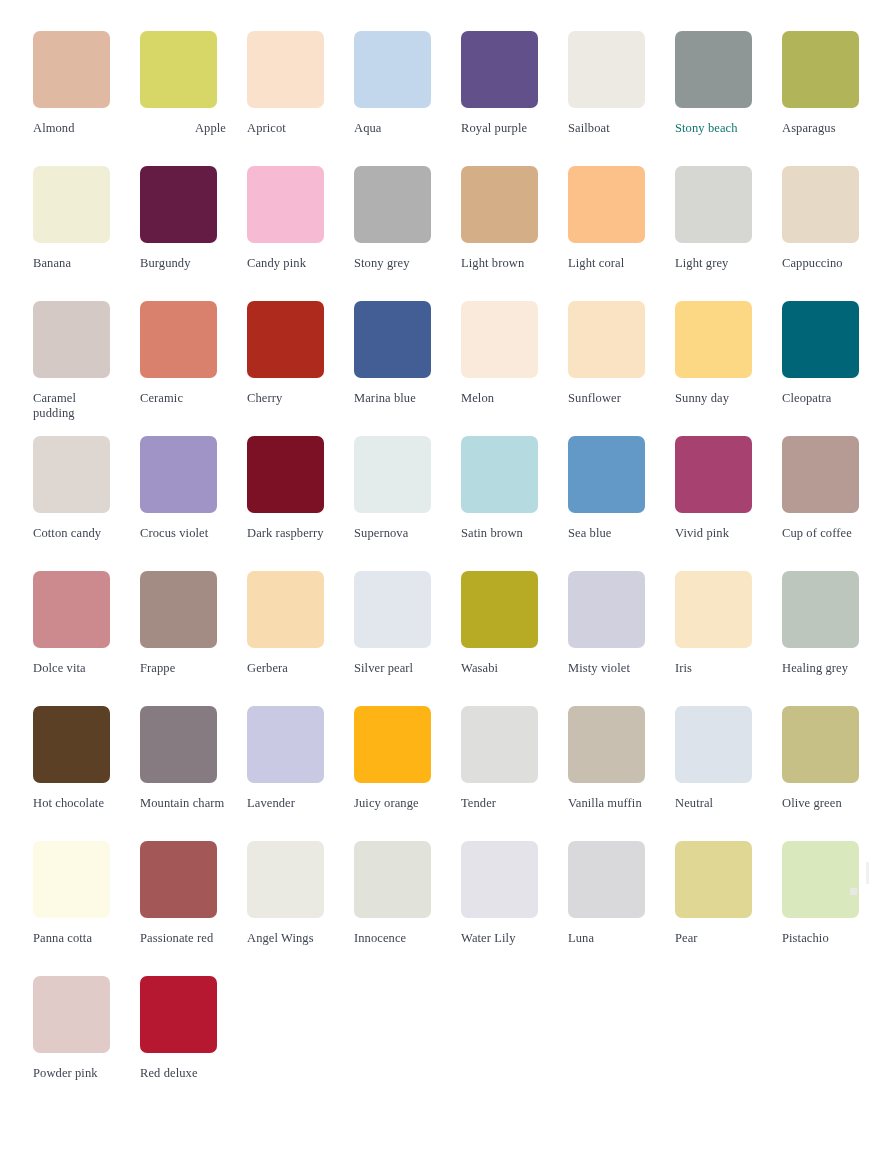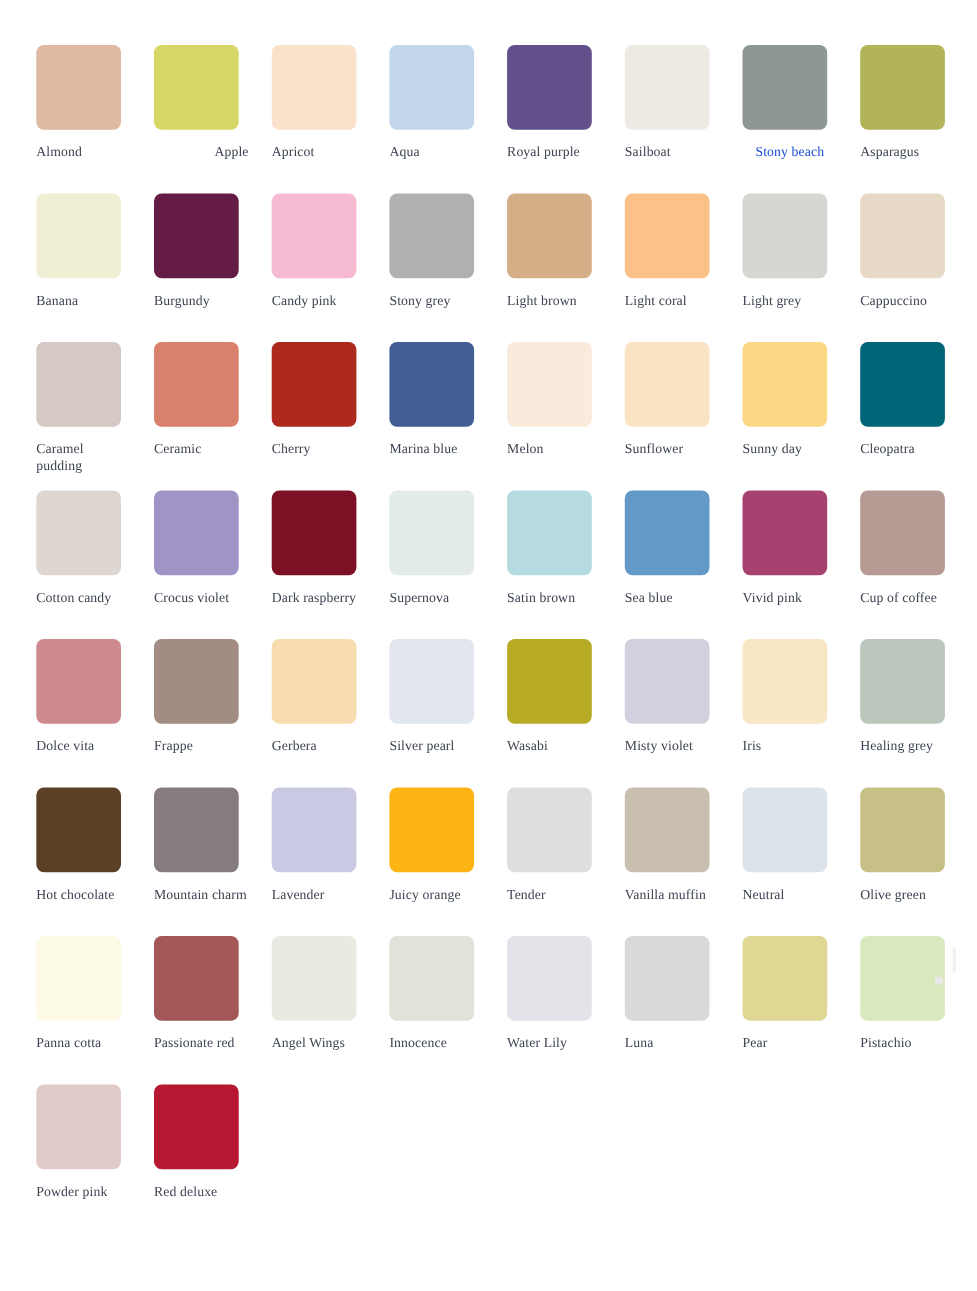--- a/index.html
+++ b/index.html
@@ -15,21 +15,20 @@
   }
   #palette-grid {
     box-sizing: border-box;
     width: 780px;
     padding: 31px 0 0 33px;
     display: grid;
     grid-template-columns: repeat(8, 107px);
     grid-auto-rows: 135px;
     column-gap: 0;
     row-gap: 0;
-    margin-top: 10px;
   }
   .swatch-cell {
     width: 107px;
     height: 135px;
     position: relative;
   }
   .swatch-chip {
     width: 77px;
     height: 77px;
     border-radius: 7px;
@@ -87,21 +86,21 @@
     <div class="swatch-cell">
       <div class="swatch-chip" style="background: rgb(97, 80, 138);"></div>
       <span class="swatch-label" style="color: rgb(61, 68, 81);">Royal purple</span>
     </div>
     <div class="swatch-cell">
       <div class="swatch-chip" style="background: rgb(237, 234, 228);"></div>
       <span class="swatch-label" style="color: rgb(61, 68, 81);">Sailboat</span>
     </div>
     <div class="swatch-cell">
       <div class="swatch-chip" style="background: rgb(142, 151, 150);"></div>
-      <span class="swatch-label" style="color: #1d4ed8; text-align: center;">Stony beach</span>
+      <span class="swatch-label" style="color: #0f766e;">Stony beach</span>
     </div>
     <div class="swatch-cell">
       <div class="swatch-chip" style="background: rgb(177, 180, 89);"></div>
       <span class="swatch-label" style="color: rgb(61, 68, 81);">Asparagus</span>
     </div>
     <div class="swatch-cell">
       <div class="swatch-chip" style="background: rgb(241, 238, 214);"></div>
       <span class="swatch-label" style="color: rgb(61, 68, 81);">Banana</span>
     </div>
     <div class="swatch-cell">

